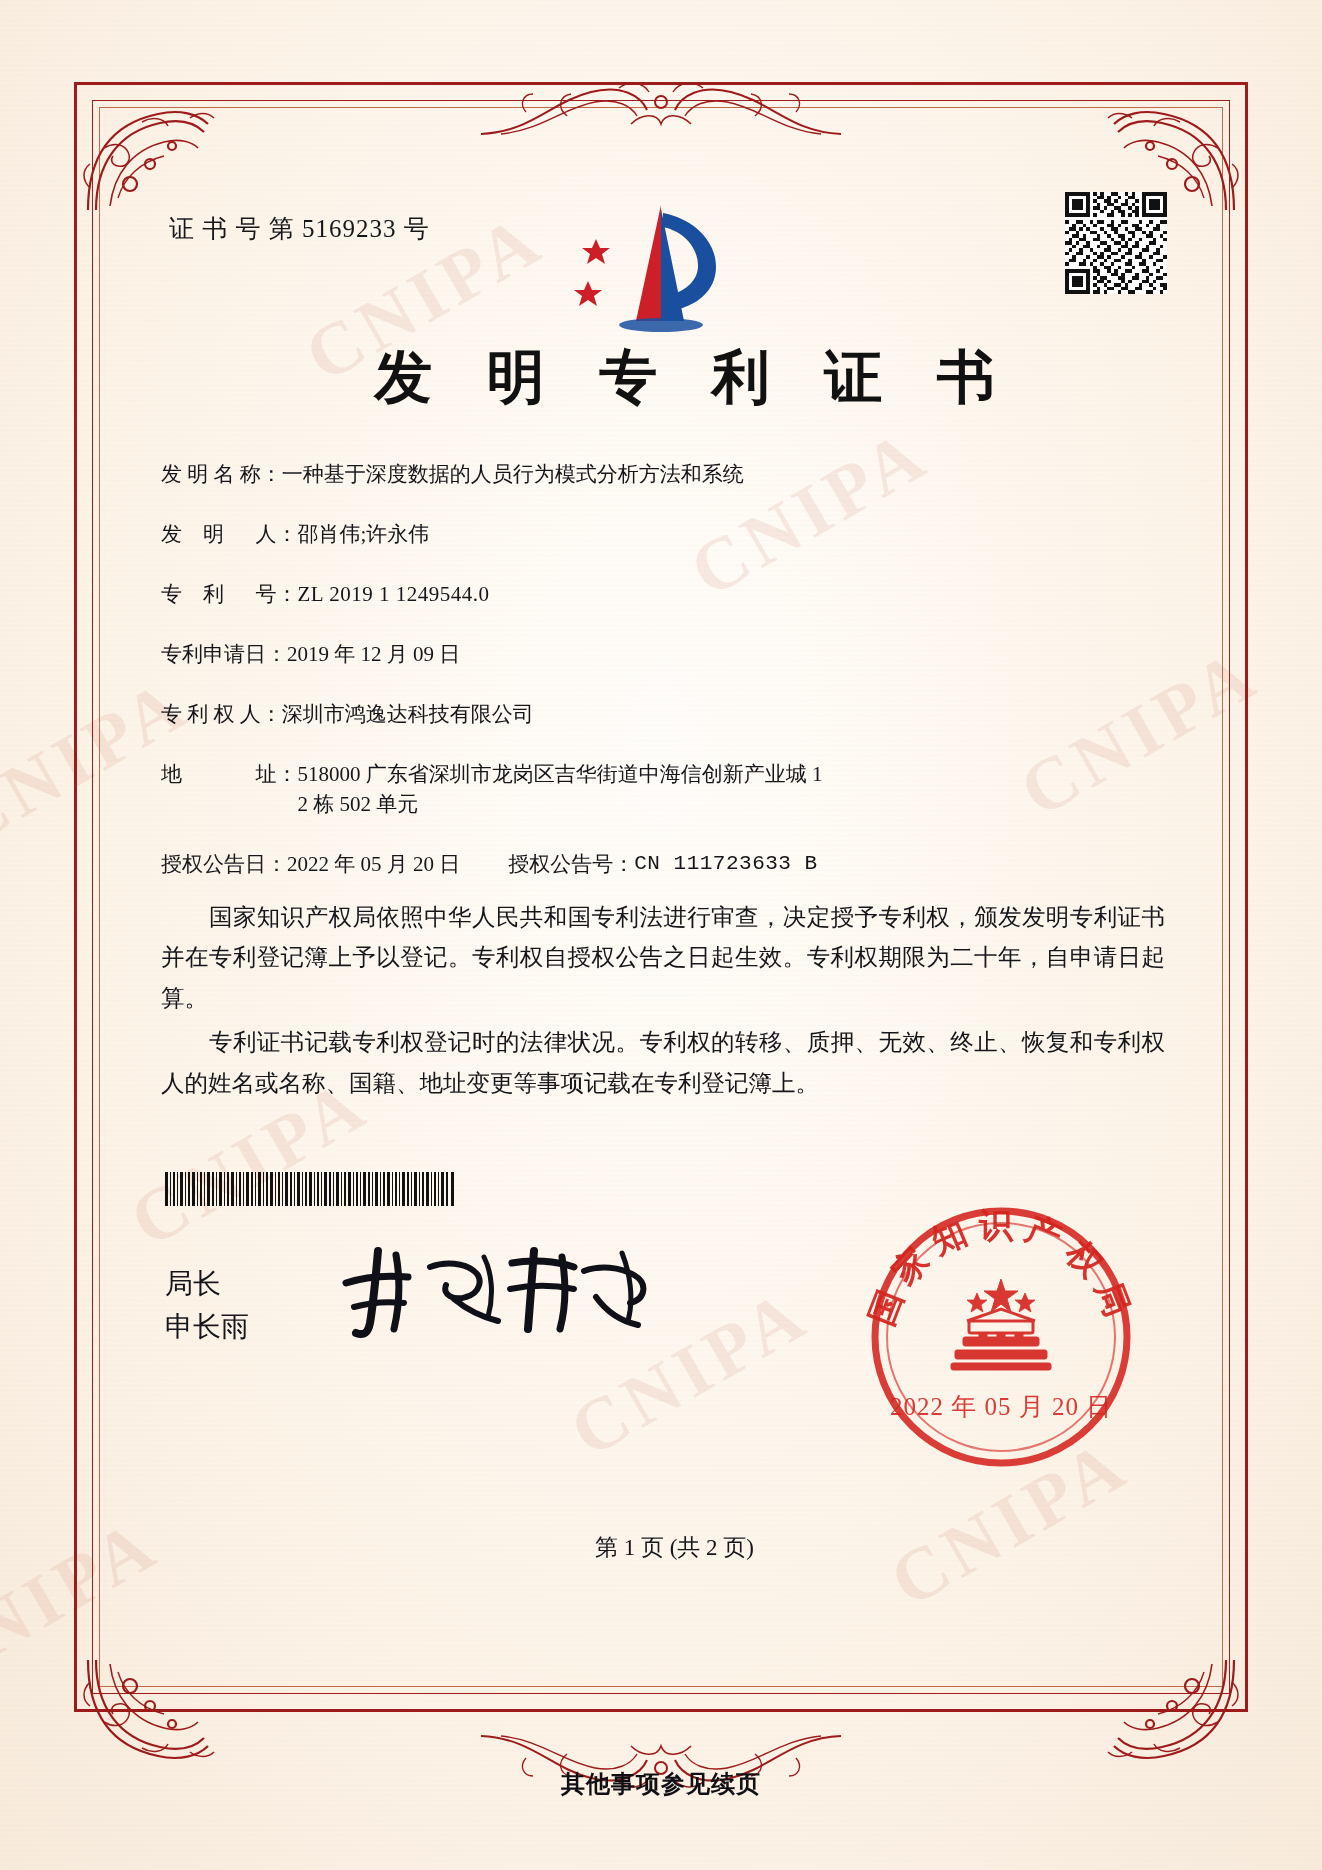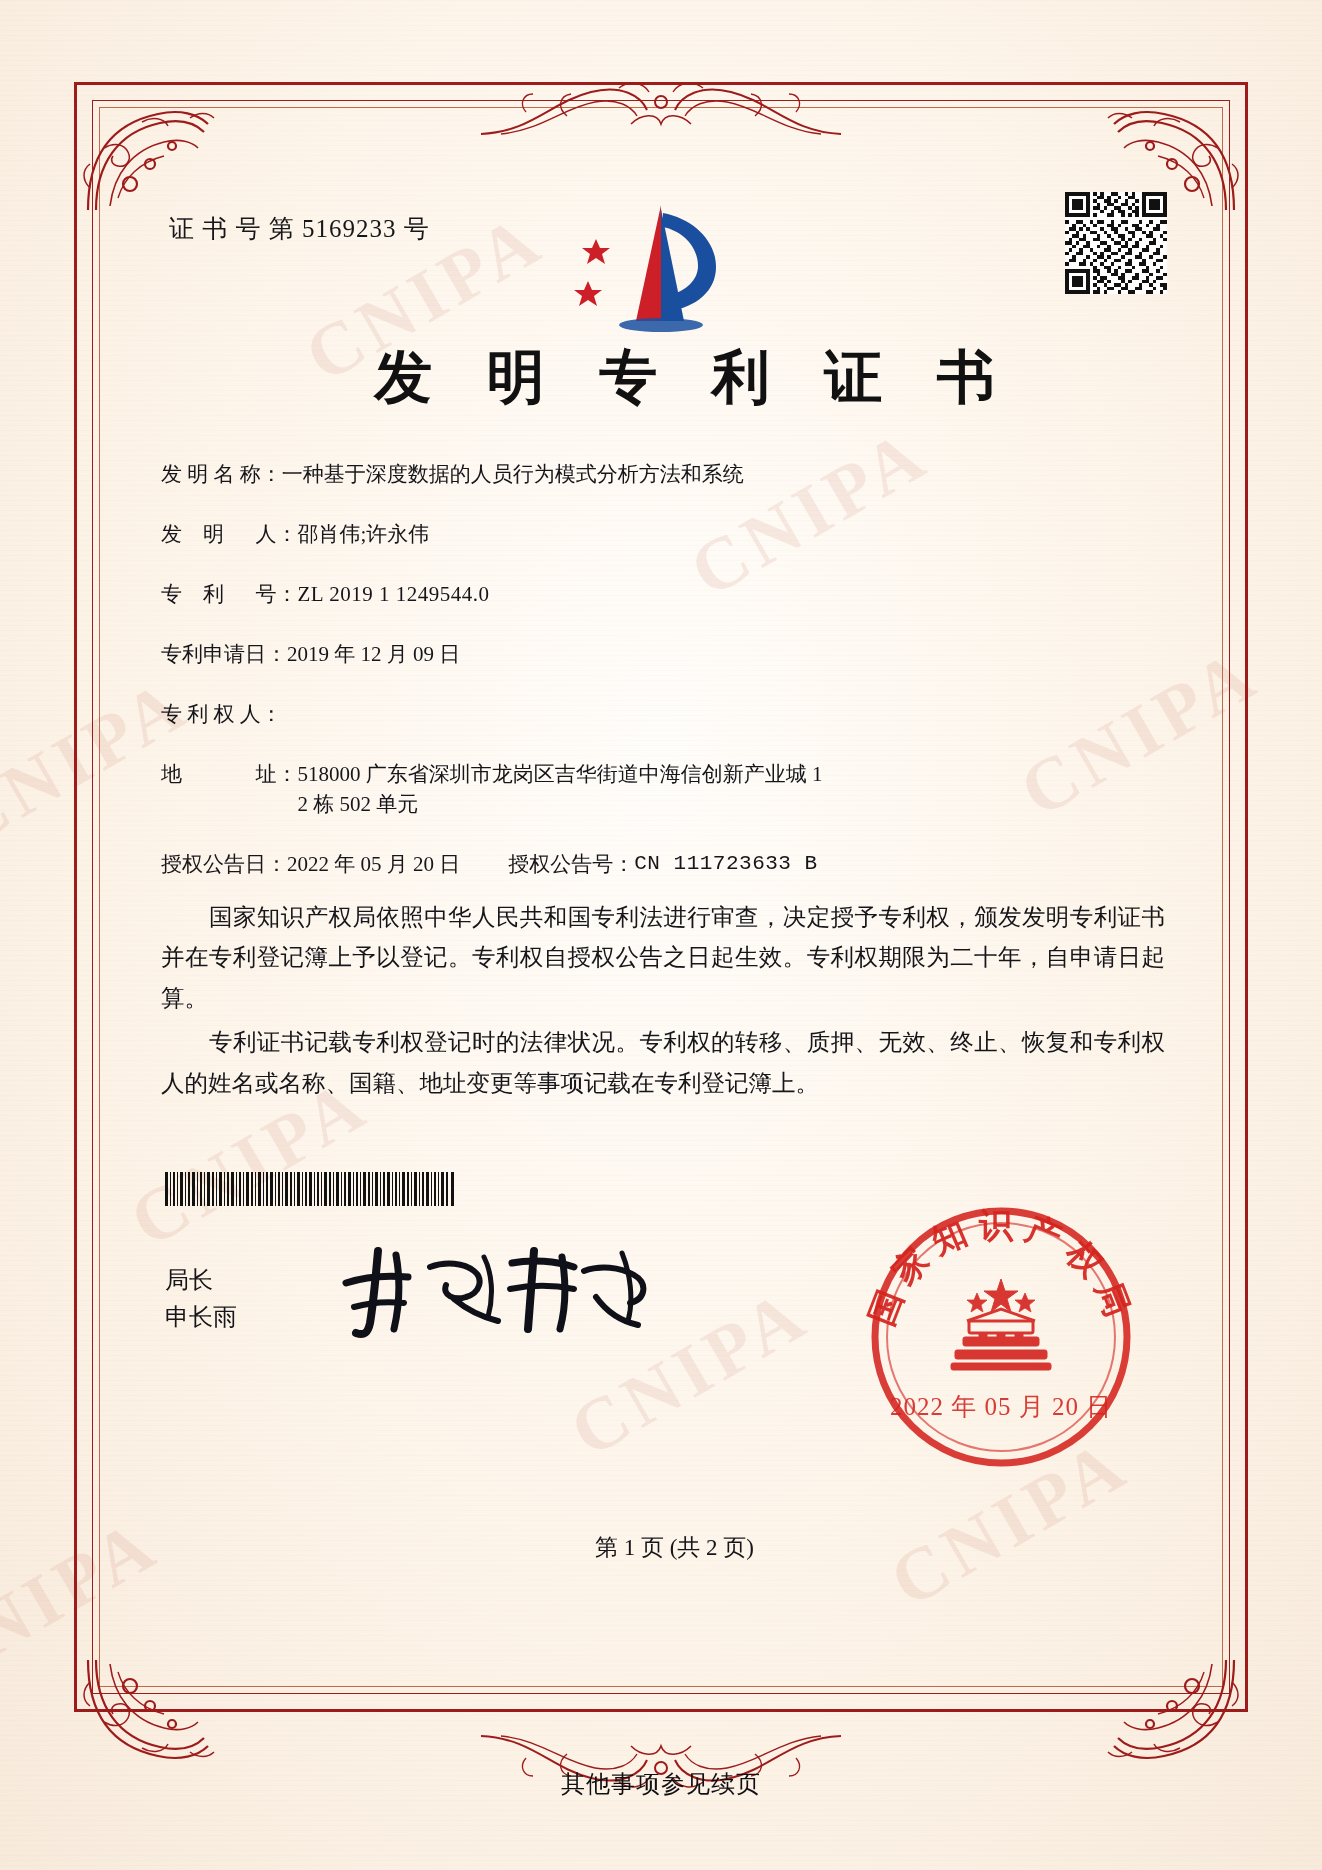--- a/index.html
+++ b/index.html
@@ -196,21 +196,21 @@
 
   .barcode {
     position: absolute;
     left: 66px; top: 1065px;
     width: 290px; height: 34px;
   }
 
   .signature-block {
     position: absolute;
     left: 66px; top: 1155px;
-    font-size: 24px;
+    font-size: 28px;
     line-height: 1.55;
     color: #15151a;
   }
 
   .signature-img {
     position: absolute;
     left: 235px; top: 1130px;
     width: 330px; height: 105px;
     color: #101018;
   }
@@ -228,21 +228,21 @@
     font-size: 23px;
     color: #15151a;
     padding-left: 27px;
   }
 
   .footnote {
     position: absolute;
     left: 0; right: 0; top: 1768px;
     text-align: center;
     font-size: 24px;
-    font-weight: 400;
+    font-weight: 700;
     color: #101014;
     letter-spacing: 1px;
   }
 </style>
 </head>
 <body>
 
 <div class="paper"></div>
 
 <div class="wm wm1">CNIPA</div>
@@ -594,20 +594,21 @@
     <div class="field-row">
       <span class="field-label">专　利　  号：</span>
       <span class="field-value value-mono">ZL 2019 1 1249544.0</span>
     </div>
     <div class="field-row">
       <span class="field-label">专利申请日：</span>
       <span class="field-value">2019 年 12 月 09 日</span>
     </div>
     <div class="field-row">
       <span class="field-label">专 利 权 人：</span>
+      <span class="field-value">深圳市鸿逸达科技有限公司</span>
     </div>
     <div class="field-row">
       <span class="field-label">地　　　  址：</span>
       <span class="field-value">518000 广东省深圳市龙岗区吉华街道中海信创新产业城 1
 2 栋 502 单元</span>
     </div>
     <div class="field-row two-col" style="margin-top:4px;">
       <span class="field-label">授权公告日：</span>
       <span class="field-value" style="flex:0 0 auto;">2022 年 05 月 20 日</span>
       <span class="field-label col-b">授权公告号：</span>

